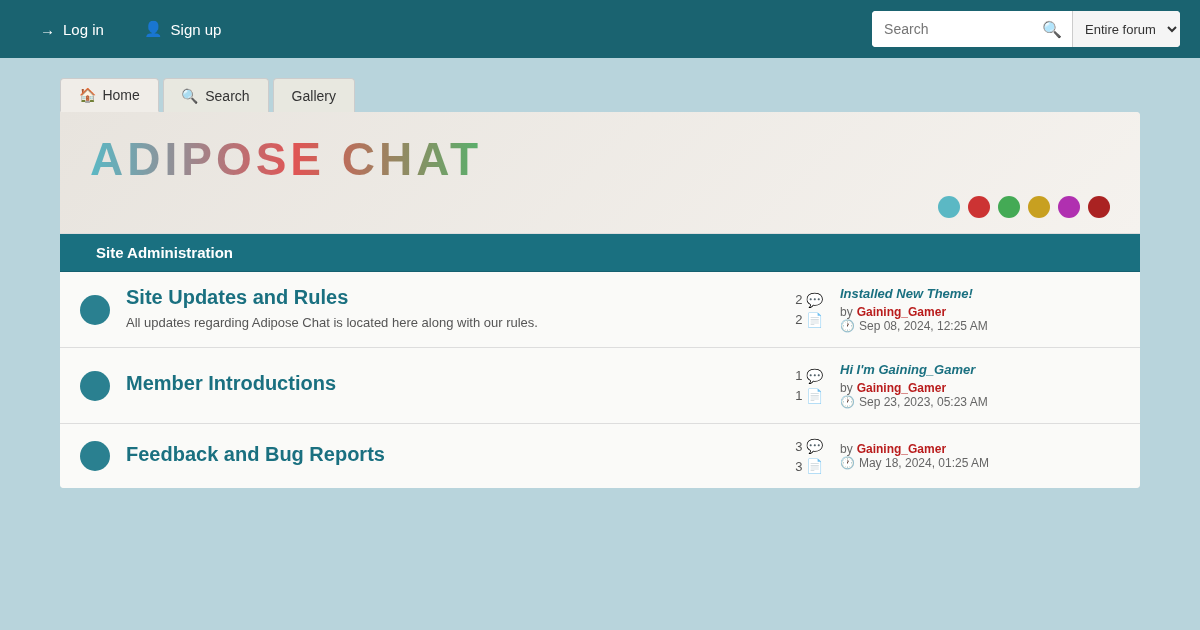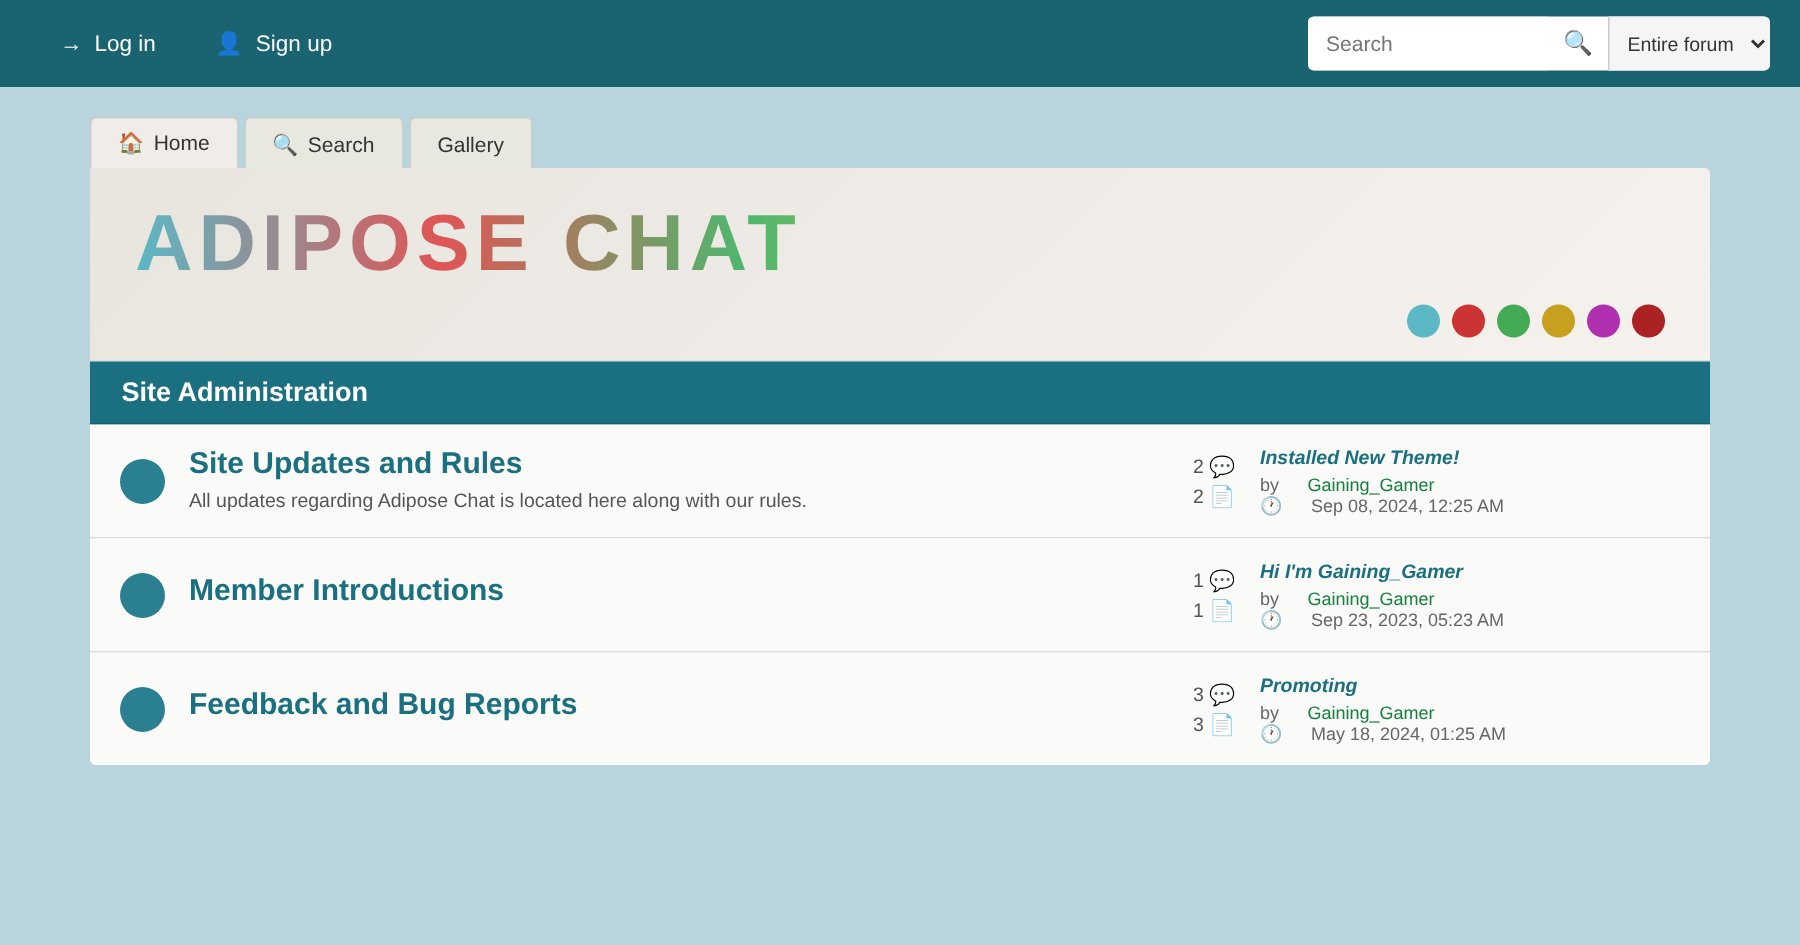--- a/index.html
+++ b/index.html
@@ -119,21 +119,21 @@
     .banner-area {
       background: linear-gradient(135deg, #e8e4de 0%, #f5f2ee 100%);
       padding: 20px 30px 15px 30px;
       border-bottom: 1px solid #ddd;
       min-height: 110px;
       display: flex;
       flex-direction: column;
       justify-content: space-between;
     }
     .banner-title {
-      font-size: 53px;
+      font-size: 46px;
       font-weight: bold;
       letter-spacing: 4px;
       color: transparent;
       background: linear-gradient(90deg, #5bb8c4, #e05555, #4db86e, #e0b840, #c44db8, #c44040);
       -webkit-background-clip: text;
       -webkit-text-fill-color: transparent;
       background-clip: text;
       font-family: 'Arial Black', Arial, sans-serif;
       text-transform: uppercase;
     }
@@ -149,22 +149,22 @@
       border-radius: 50%;
     }
 
     
     .forum-section {
       margin: 0;
     }
     .section-header {
       background-color: #1a7080;
       color: white;
-      padding: 10px 21px;
-      font-size: 18px;
+      padding: 10px 36px;
+      font-size: 15px;
       font-weight: bold;
       border-bottom: 1px solid #156070;
     }
     .forum-row {
       display: flex;
       align-items: center;
       padding: 14px 20px;
       border-bottom: 1px solid #ddd;
       background-color: #fafaf8;
       gap: 16px;
@@ -225,27 +225,27 @@
       color: #1a7080;
       font-weight: bold;
       text-decoration: none;
       display: block;
       margin-bottom: 4px;
       font-style: italic;
     }
     .last-post-meta {
       display: flex;
       align-items: flex-start;
-      gap: 19px;
+      gap: 4px;
       color: #666;
       font-size: 12px;
     }
     .last-post-author {
-      color: #15803d;
-      font-weight: normal;
+      color: #b91c1c;
+      font-weight: bold;
     }
     .clock-icon {
       color: #666;
       font-size: 12px;
     }
   </style>
 </head>
 <body>
 
 <div class="top-nav">
@@ -369,21 +369,20 @@
           <div class="stat-row">
             <span>3</span>
             <span class="stat-icon">💬</span>
           </div>
           <div class="stat-row">
             <span>3</span>
             <span class="stat-icon">📄</span>
           </div>
         </div>
         <div class="forum-last-post">
-          <a class="last-post-title">Promoting</a>
           <div class="last-post-meta">
             <span>by</span>
             <span class="last-post-author">Gaining_Gamer</span>
           </div>
           <div class="last-post-meta">
             <span class="clock-icon">🕐</span>
             <span>May 18, 2024, 01:25 AM</span>
           </div>
         </div>
       </div>

